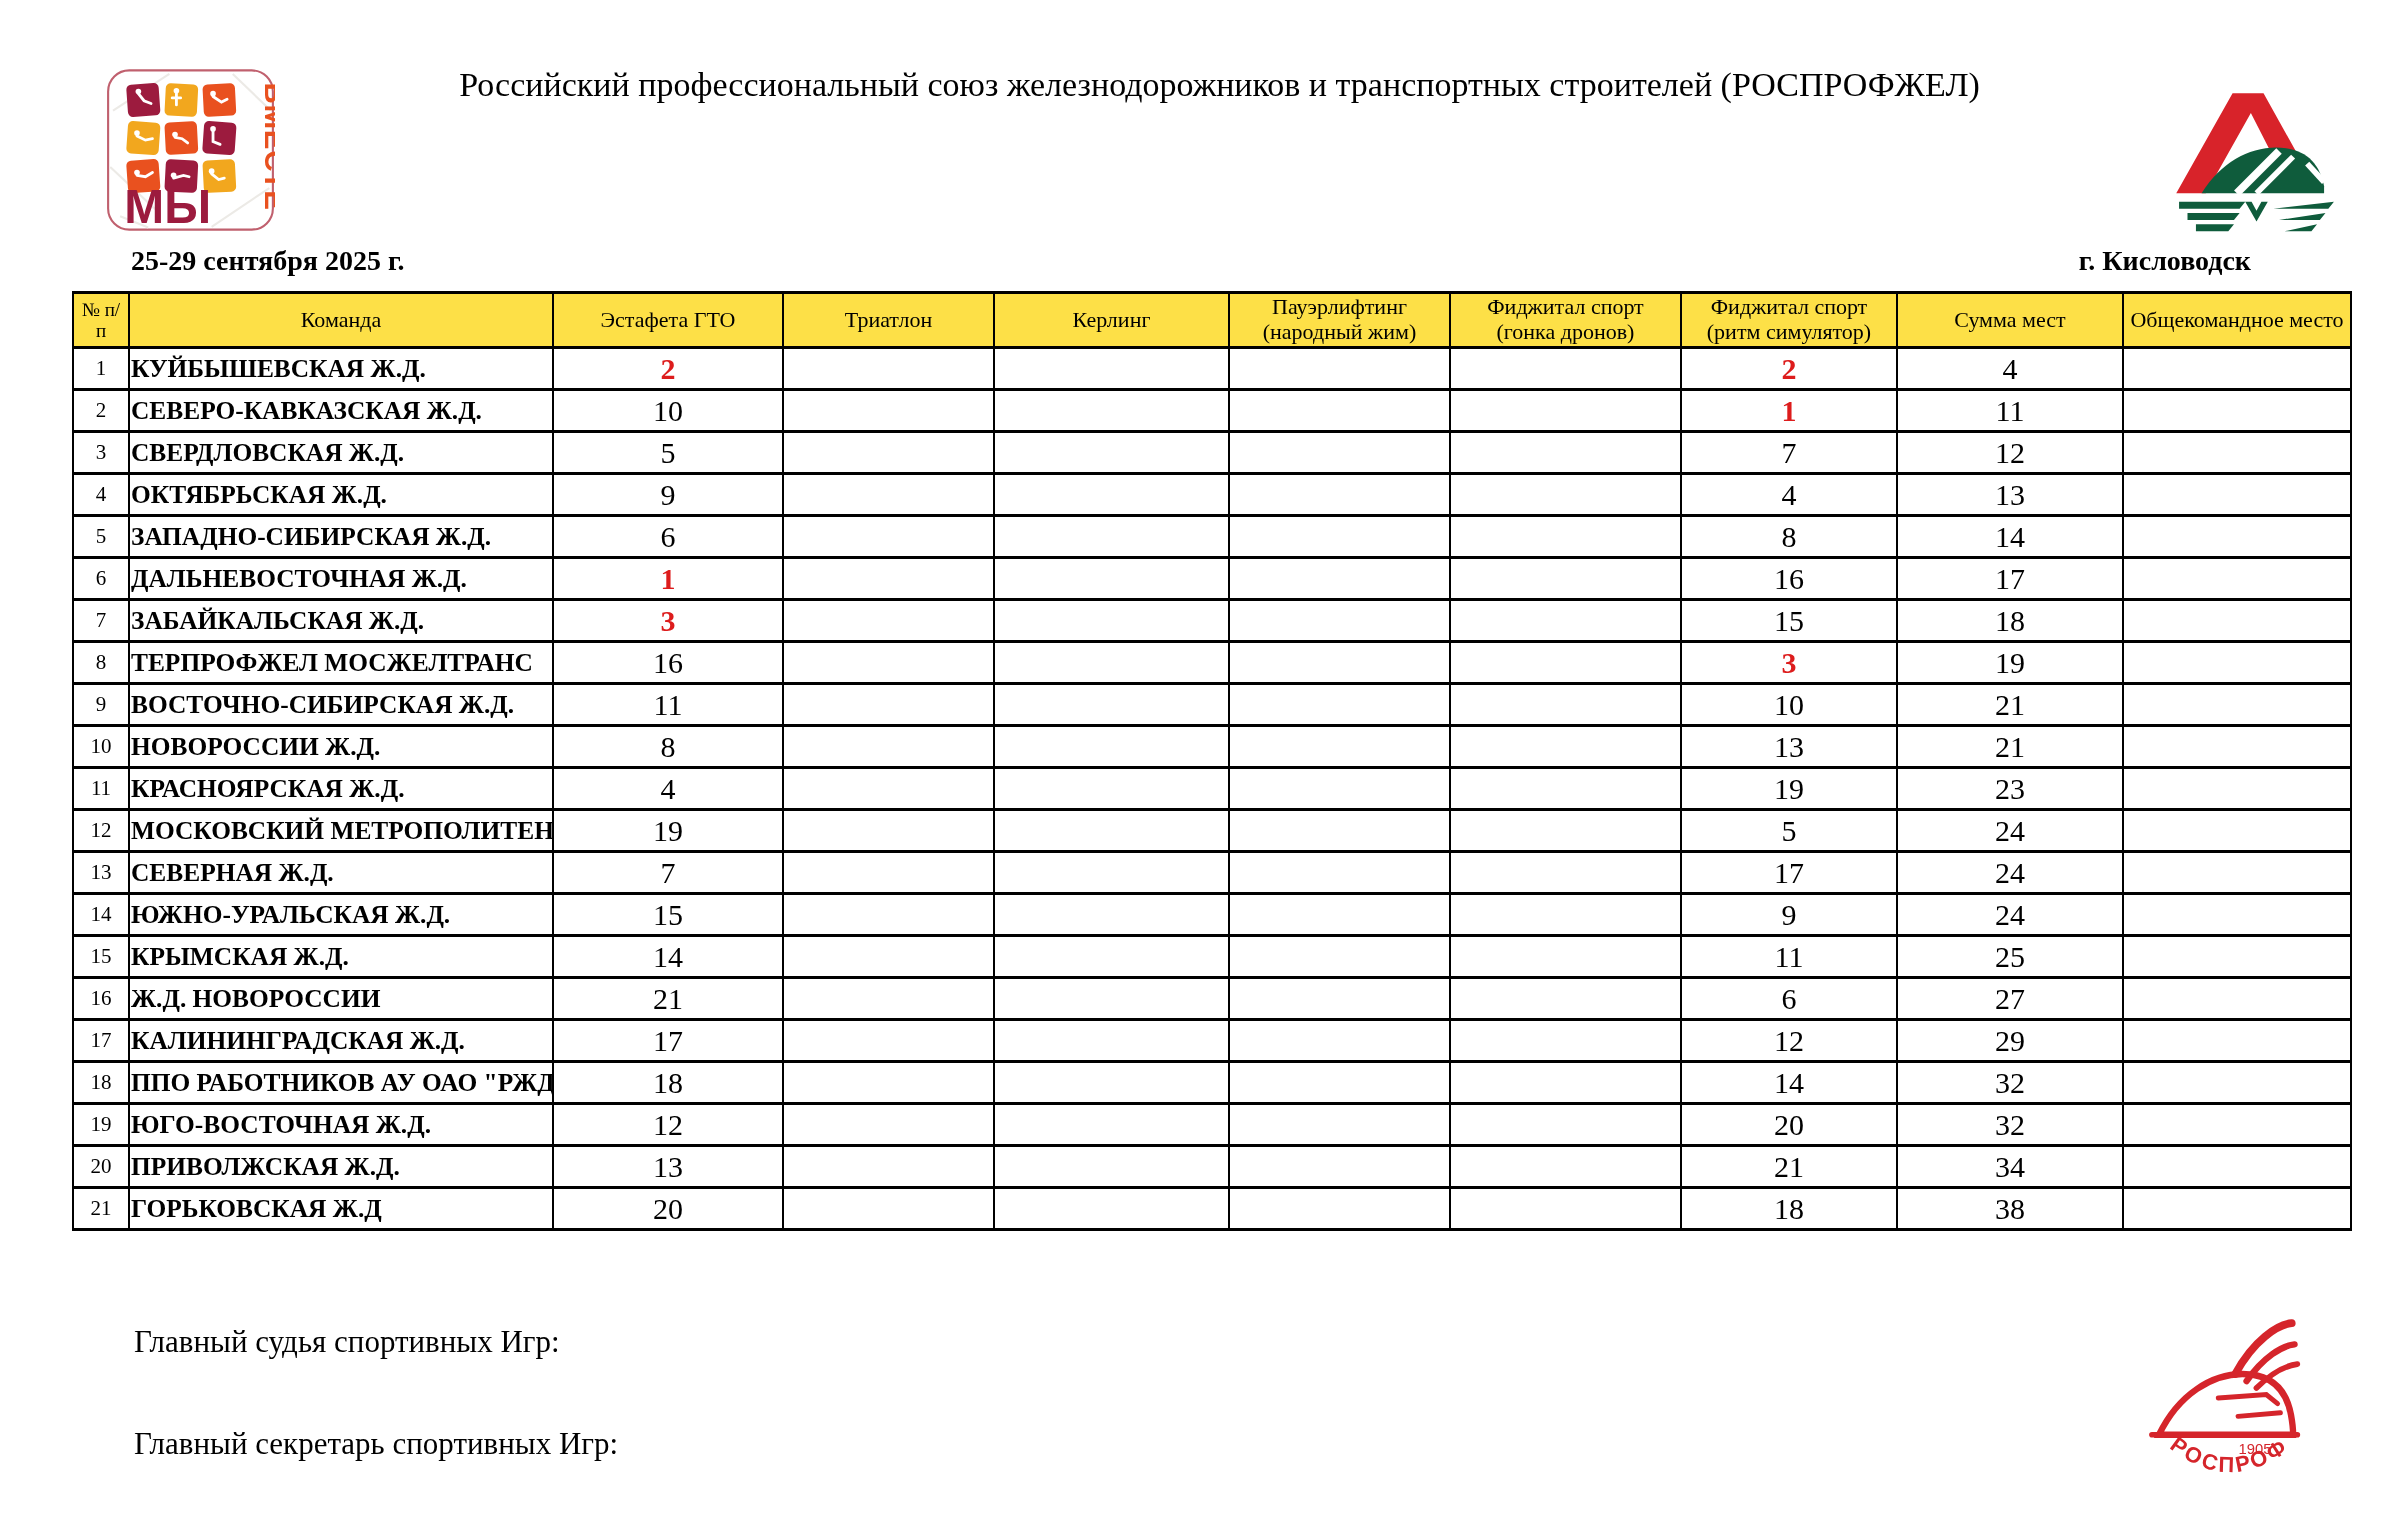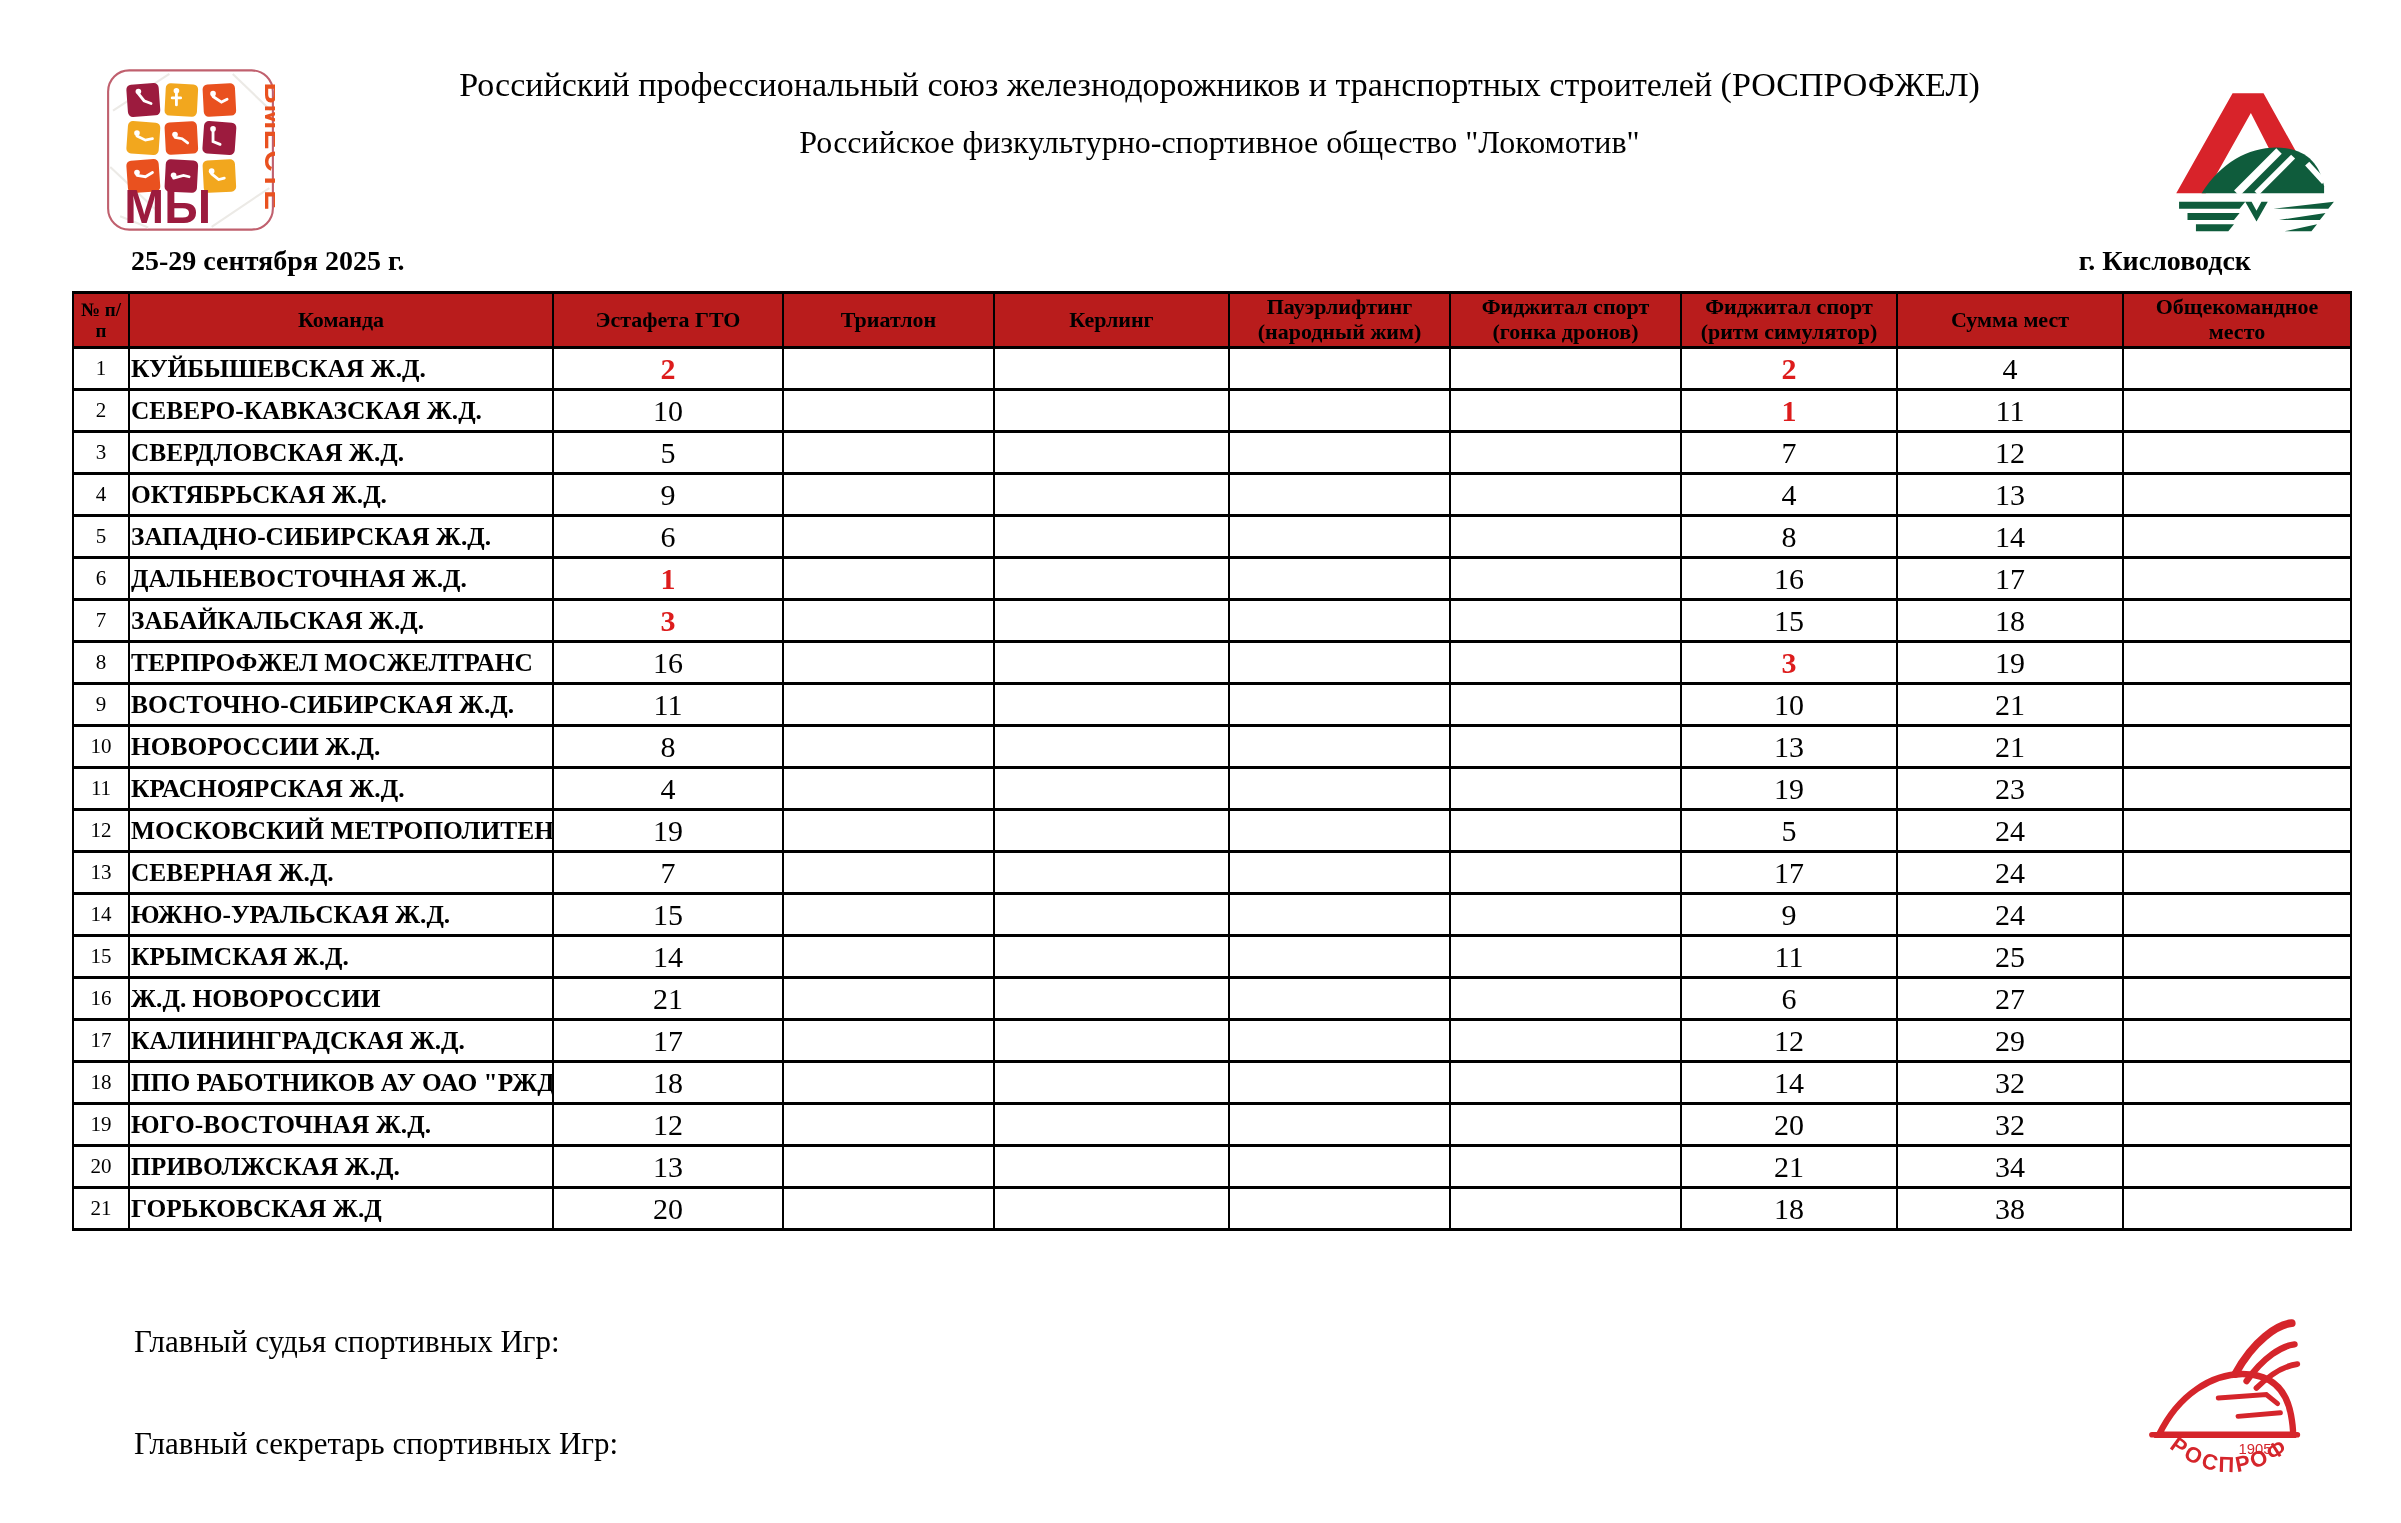--- a/index.html
+++ b/index.html
@@ -21,21 +21,21 @@
         justify-content:space-between;font-weight:bold;font-size:28px;}
   .meta .date{margin-left:59px;}
   .meta .city{margin-right:100px;text-align:right;}
   
   table.results{position:absolute;left:72px;top:291px;width:2279px;
     border-collapse:collapse;table-layout:fixed;}
   .results th,.results td{
     border:2.1px solid #000;border-top-width:3.5px;border-bottom-width:3.5px;
     overflow:hidden;vertical-align:middle;}
   .results thead th{
-    background:#b91c1c;font-weight:bold;font-size:22px;line-height:1.12;
+    background:#fde047;font-weight:normal;font-size:22px;line-height:1.12;
     height:44px;padding:1.4px 2.8px;text-align:center;white-space:pre-line;}
   .results thead th.col-n{font-size:19px;}
   .results tbody td{height:39px;text-align:center;font-size:30px;padding:0 2.8px;}
   .results tbody td.c-n{font-size:21px;}
   .results tbody td.c-team{text-align:left;font-weight:bold;font-size:25.4px;
     padding-left:1px;white-space:nowrap;}
   .results tbody td.red{color:#dd1c1c;font-weight:bold;}
   
   .sign{position:absolute;left:134px;font-size:31px;}
   .sign.judge{top:1324px;}
@@ -85,21 +85,20 @@
       <path d="M150,150 l10,8 l8,-2"></path>
         <circle cx="150" cy="146" r="4" fill="#fff" stroke="none"></circle>
     </g>
     <text x="26" y="220" font-family="Liberation Sans, sans-serif" font-weight="bold" font-size="68" fill="#9c1b3e">МЫ</text>
     <text transform="translate(226,20) rotate(90)" font-family="Liberation Sans, sans-serif" font-weight="bold" font-size="42" letter-spacing="1" fill="#e9511f">ВМЕСТЕ</text>
   </svg>
 </div>
 
 <div class="hdr-text">
   <div class="hl1">Российский профессиональный союз железнодорожников и транспортных строителей (РОСПРОФЖЕЛ)</div>
-  <div class="hl2">Российское физкультурно-спортивное общество "Локомотив"</div>
 </div>
 
 <div class="logo-loco">
   <svg width="169" height="176" viewBox="0 0 240 250">
     <path d="M6,158 L86,16 L130,16 L198,138 L160,138 L112,44 L48,158 Z" fill="#d8232a"></path>
     <path d="M42,158 C72,110 118,88 162,94 C194,99 210,118 216,148 L216,158 Z" fill="#0f5c3c"></path>
     <path d="M92,158 L152,98" stroke="#ffffff" stroke-width="11"></path>
     <path d="M120,158 L172,106" stroke="#ffffff" stroke-width="8"></path>
     <path d="M192,116 L216,142" stroke="#ffffff" stroke-width="8"></path>
     <g fill="#0f5c3c">

